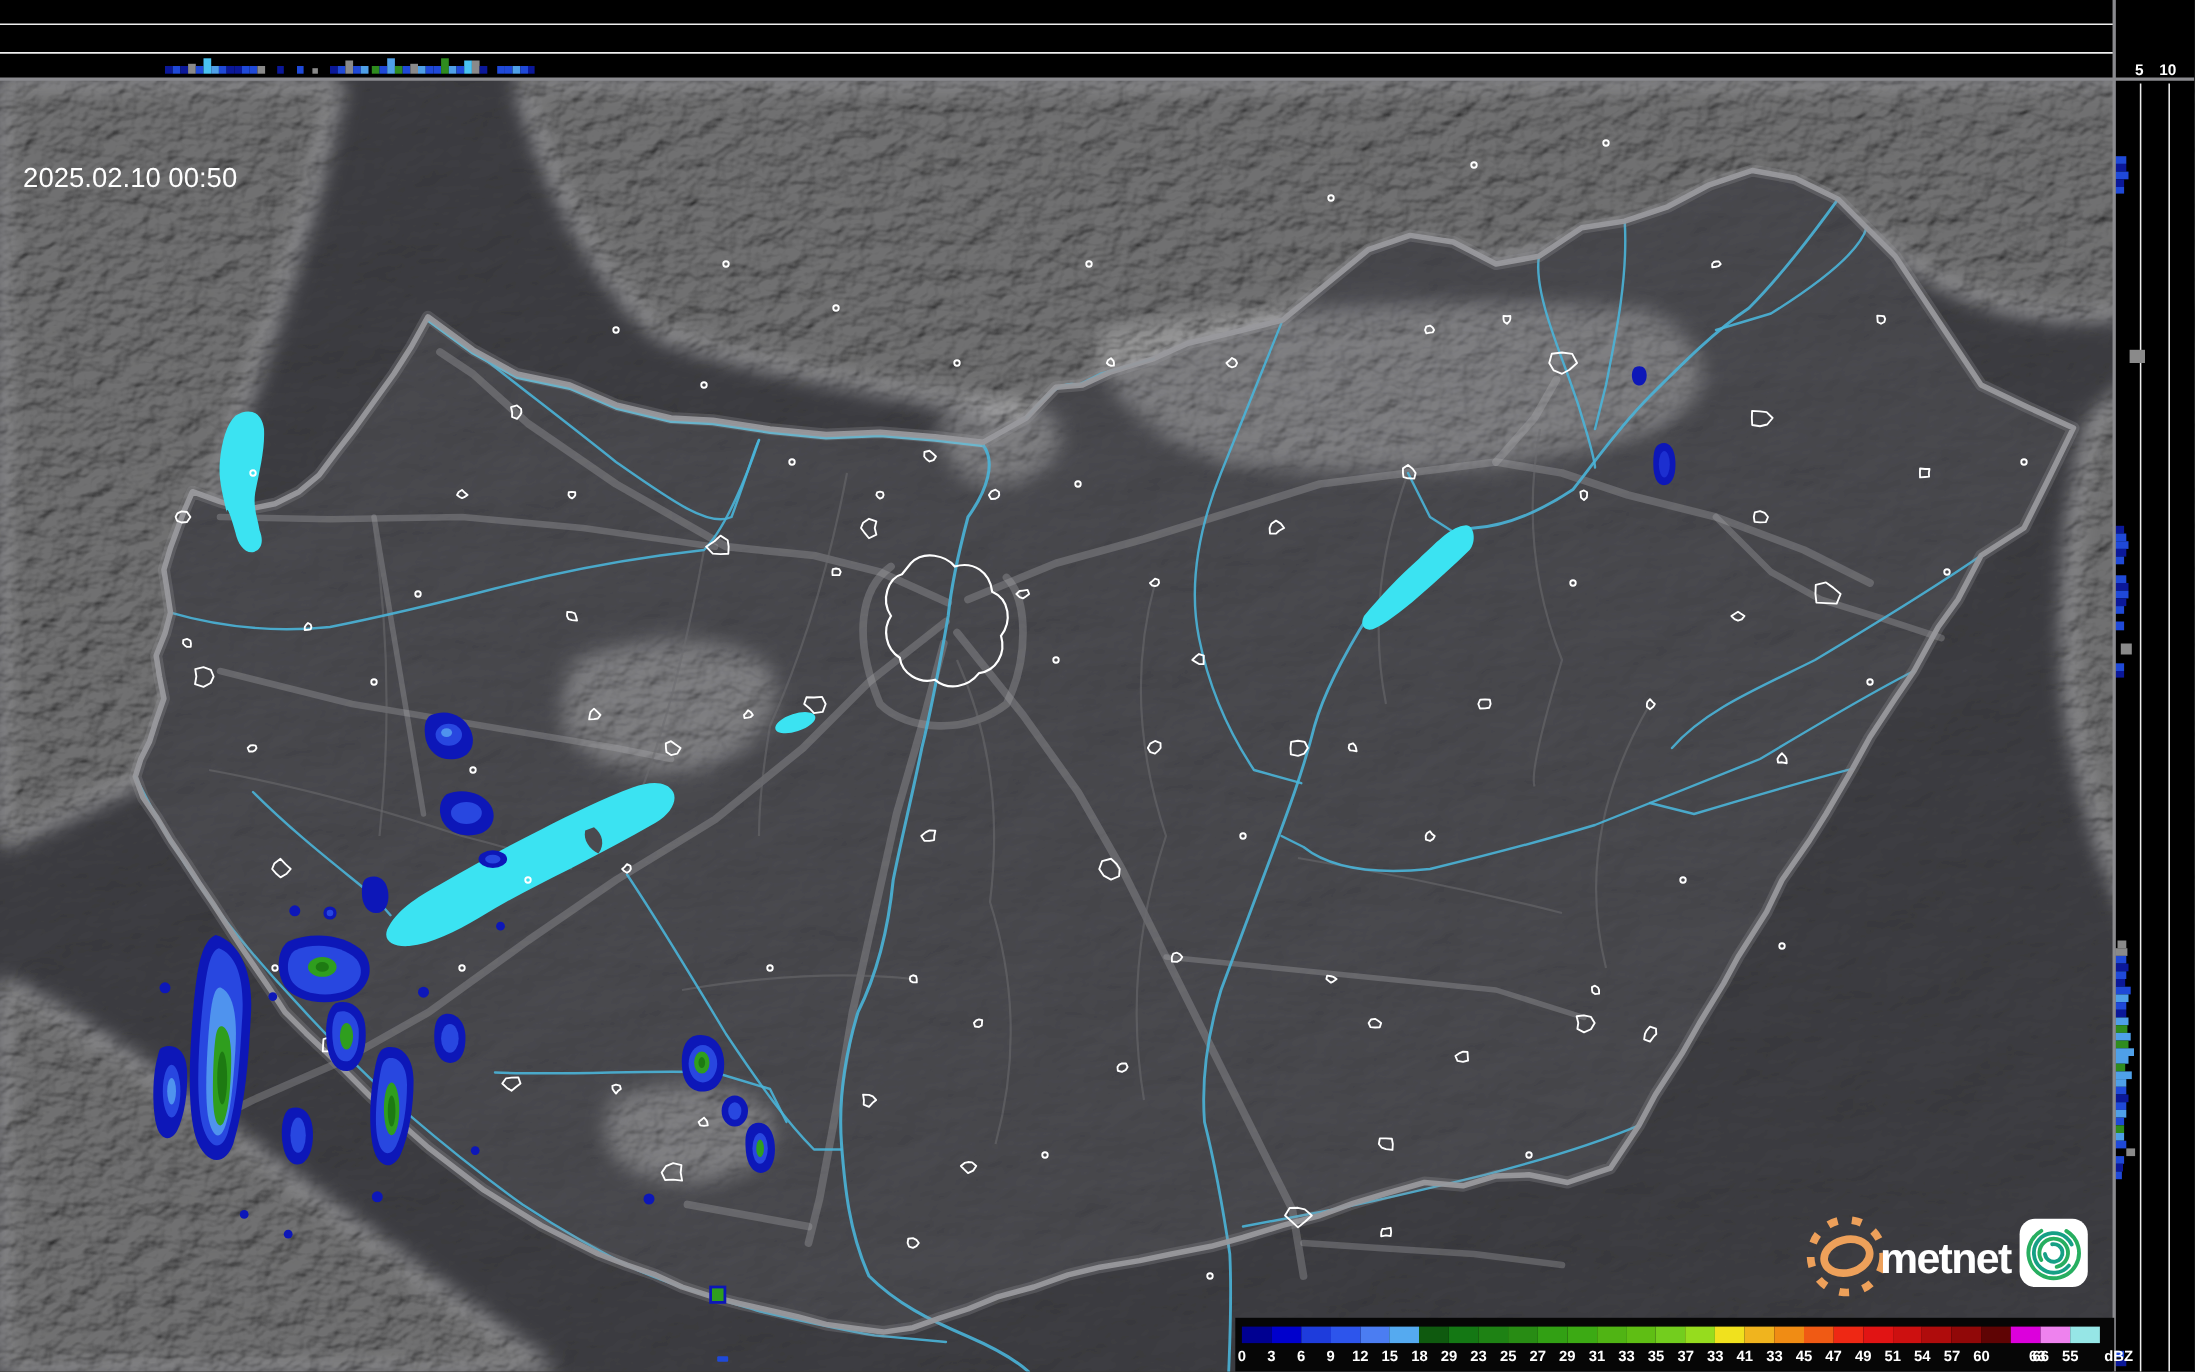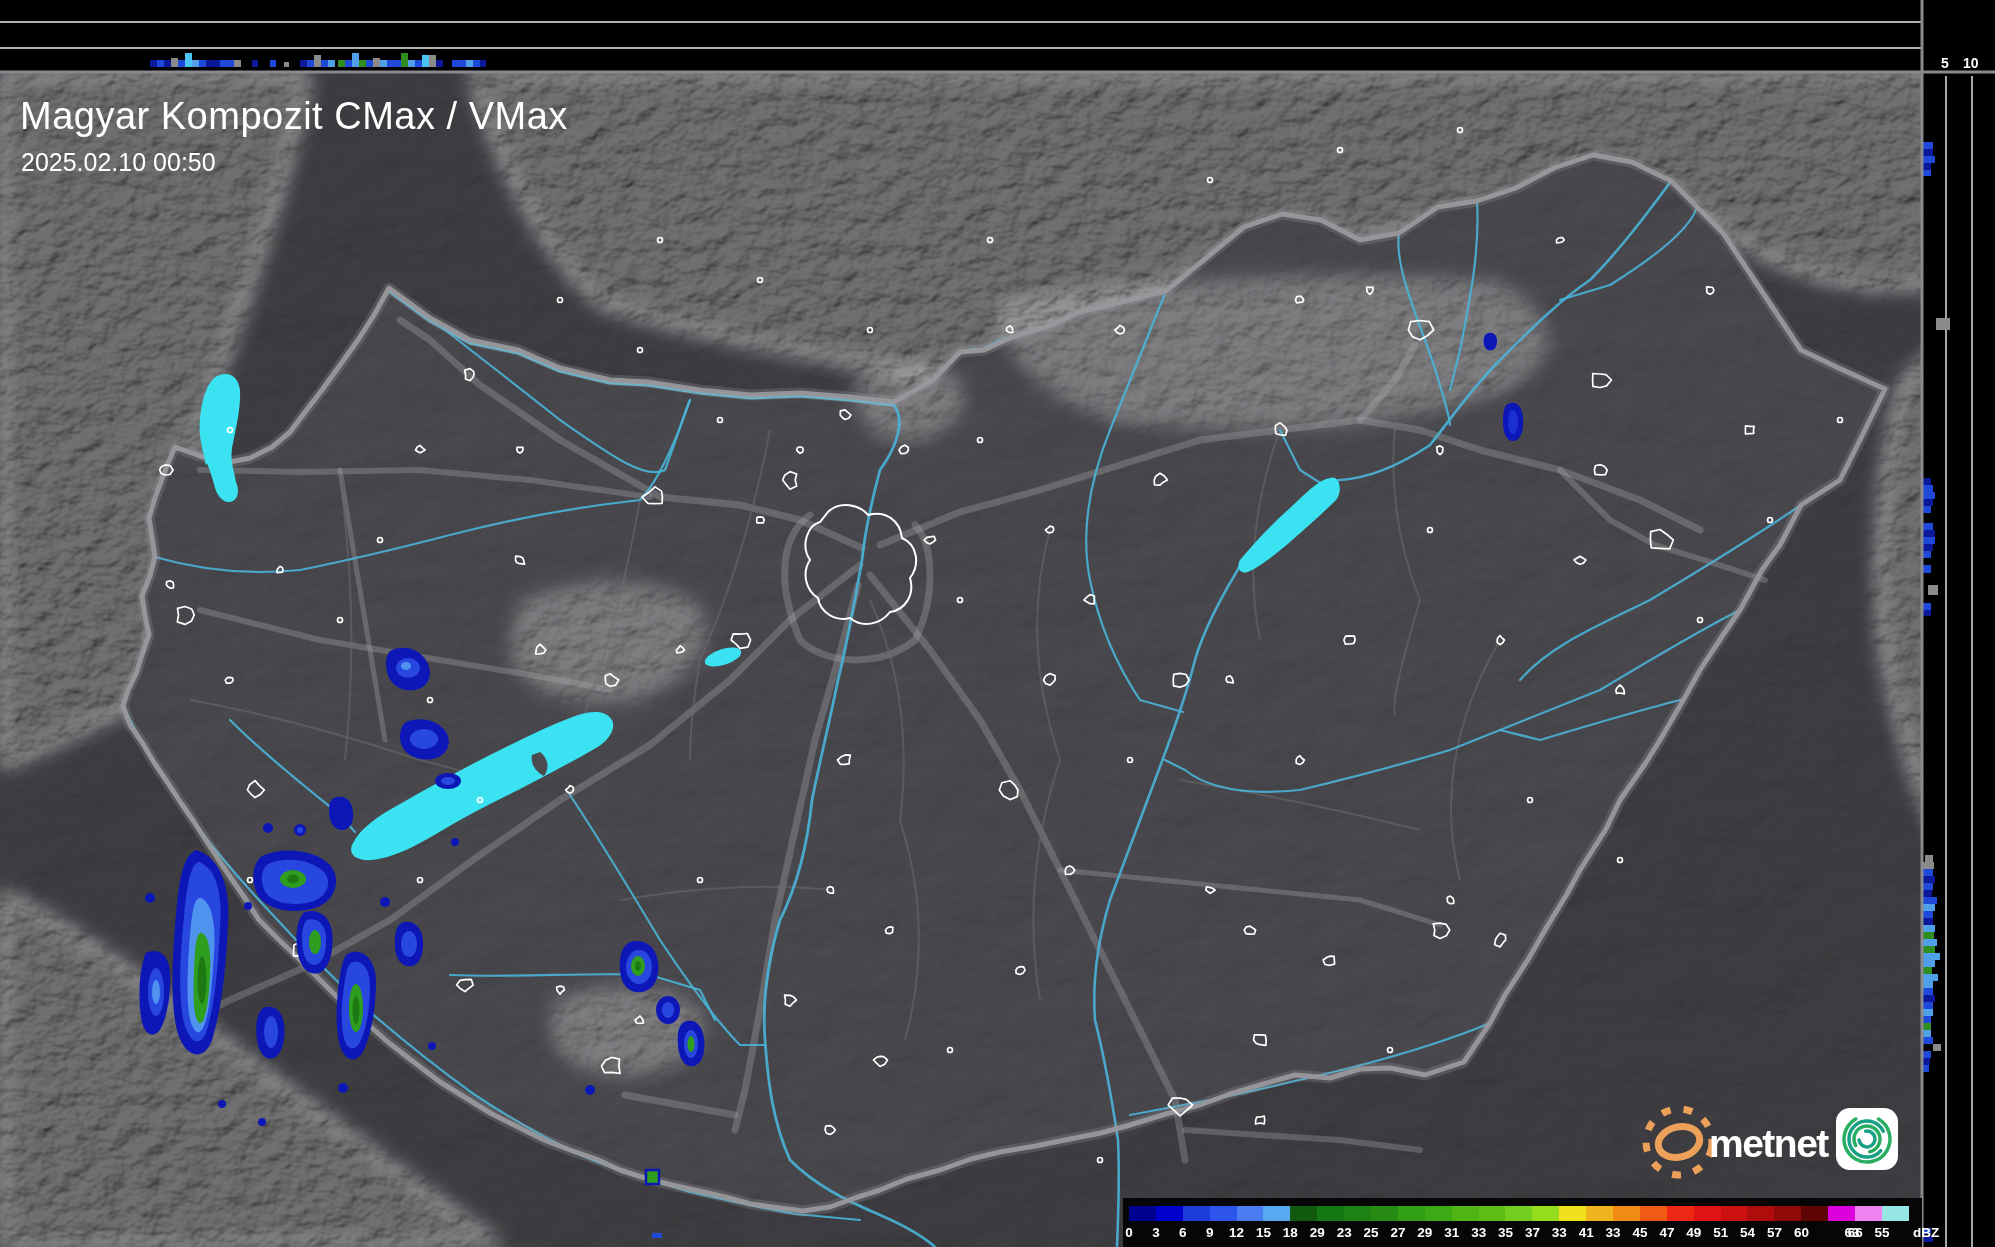--- a/index.html
+++ b/index.html
@@ -427,21 +427,20 @@
       <g fill="none" stroke-linecap="round">
         <circle cx="1867" cy="1139" r="23" stroke="#27ae60" stroke-width="3.5" stroke-dasharray="120 25" transform="rotate(-60 1867 1139)"></circle>
         <circle cx="1867" cy="1139" r="18" stroke="#16a085" stroke-width="3.5" stroke-dasharray="92 21" transform="rotate(40 1867 1139)"></circle>
         <circle cx="1867" cy="1139" r="13" stroke="#27ae60" stroke-width="3.5" stroke-dasharray="65 17" transform="rotate(150 1867 1139)"></circle>
         <circle cx="1867" cy="1139" r="8" stroke="#16a085" stroke-width="3.5" stroke-dasharray="38 12" transform="rotate(-100 1867 1139)"></circle>
       </g>
     </g>
   </g>
 </svg>
 
-<div class="ttl">Magyar Kompozit CMax / VMax</div>
 <div class="dt">2025.02.10 00:50</div>
 
 <div id="cbar">
   <div id="cb-blocks">
         <div style="background: rgb(0, 0, 145);"></div>
         <div style="background: rgb(0, 0, 205);"></div>
         <div style="background: rgb(30, 60, 220);"></div>
         <div style="background: rgb(45, 85, 236);"></div>
         <div style="background: rgb(75, 125, 242);"></div>
         <div style="background: rgb(85, 170, 240);"></div>

